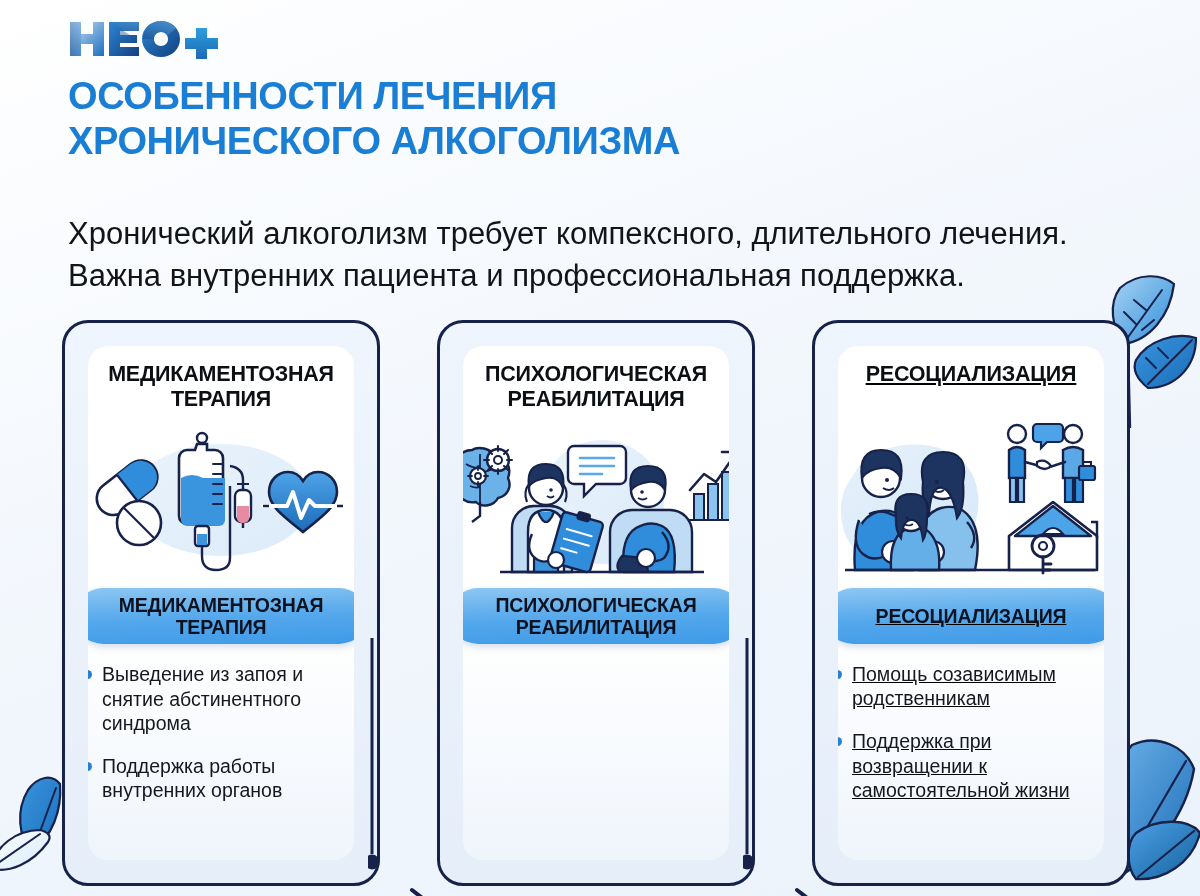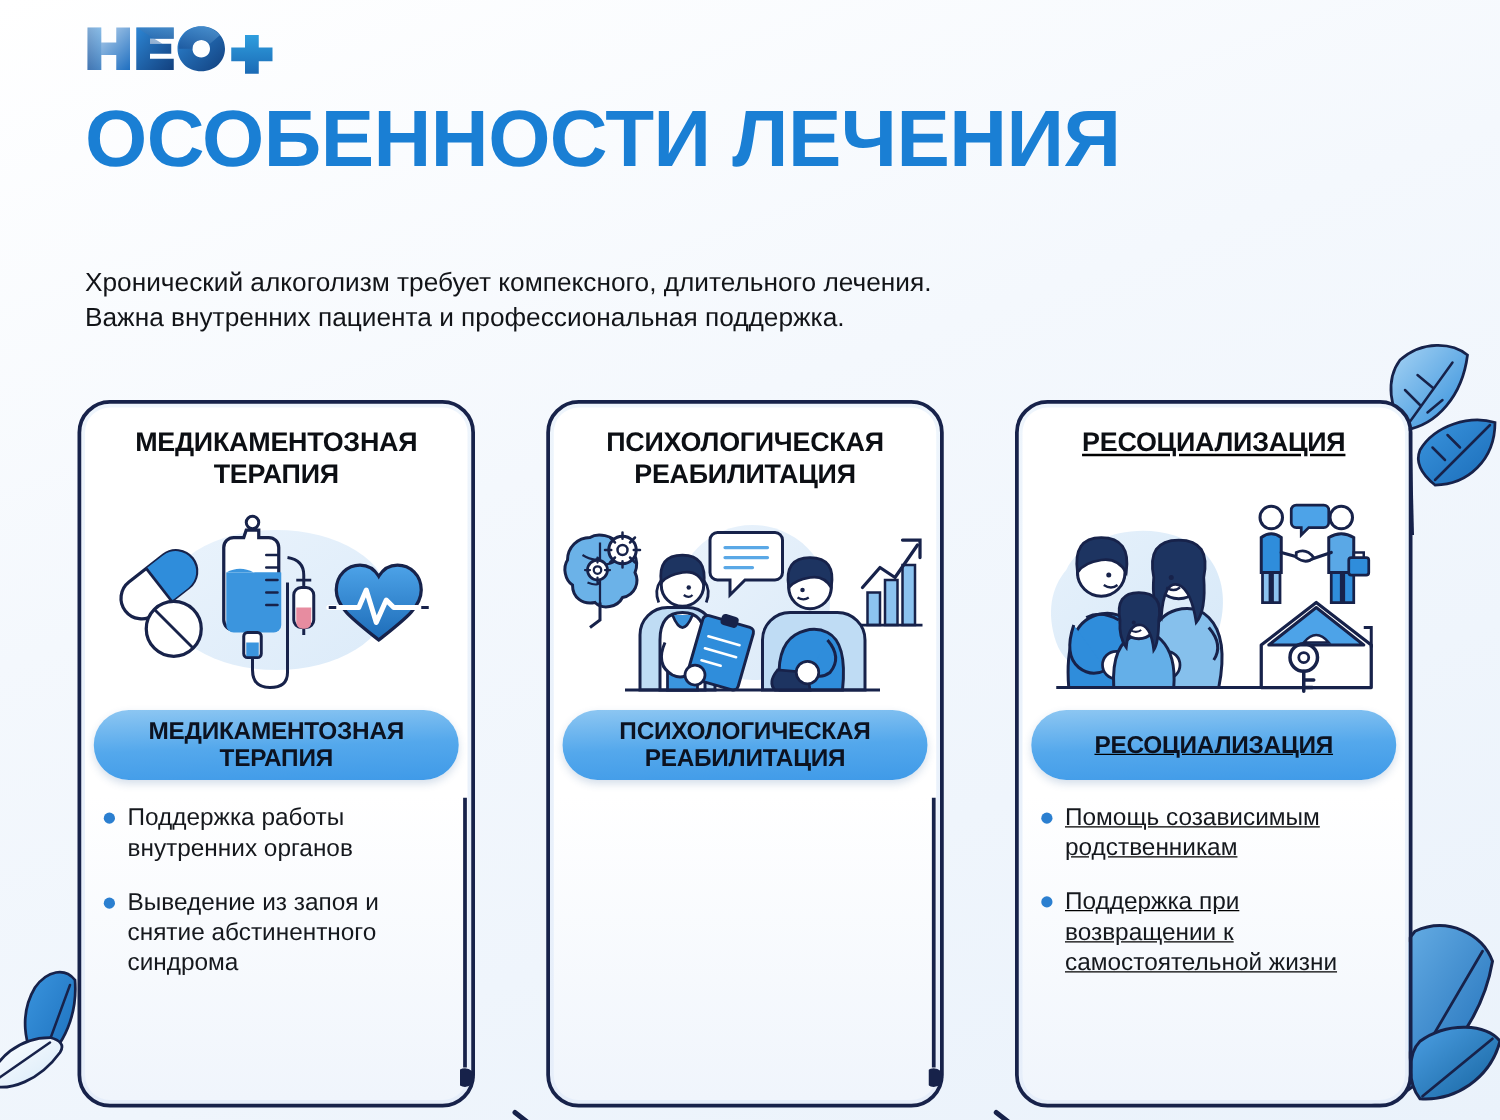--- a/index.html
+++ b/index.html
@@ -27,52 +27,52 @@
     position: absolute;
     left: 68px; top: 16px;
     width: 170px; height: 46px;
   }
 
   .title {
     position: absolute;
     left: 68px; top: 74px;
     width: 1080px;
     color: #1a7fd4;
-    font-size: 64px;
+    font-size: 38px;
     font-weight: bold;
     line-height: 1.18;
     letter-spacing: -0.4px;
   }
 
   .subtitle {
     position: absolute;
     left: 68px; top: 213px;
     width: 1060px;
     color: #121418;
-    font-size: 21px;
+    font-size: 31px;
     line-height: 1.34;
   }
   .subtitle b { font-weight: normal; }
 
   
   .cards {
     position: absolute;
     left: 0; top: 320px;
     width: 1200px; height: 576px;
   }
 
   .card {
     position: absolute;
     top: 0;
     width: 318px;
     height: 566px;
     border: 3px solid #17224a;
     border-radius: 26px;
     background: linear-gradient(180deg, #eef5fc 0%, #e6eefa 100%);
-    padding: 3px;
+    padding: 23px;
   }
   .card-1 { left: 62px; }
   .card-2 { left: 437px; }
   .card-3 { left: 812px; text-decoration: underline; }
 
   .card-inner {
     width: 100%;
     height: 100%;
     border-radius: 20px;
     background: linear-gradient(180deg, #ffffff 0%, #ffffff 56%, #f0f5fc 100%);
@@ -191,20 +191,21 @@
 
     <path d="M93 5 c11 0 19 8 19 18 s-8 18 -19 18 -19-8 -19-18 S82 5 93 5 Z M93 16 c-4 0 -7 3 -7 7 s3 7 7 7 7-3 7-7 -3-7-7-7 Z" fill="url(#lgC)"></path>
     <path d="M93 5 c6 0 11 3 15 7 l-8 7 c-2-2 -4-3 -7-3 -4 0 -7 3 -7 7 h-11 C75 13 83 5 93 5 Z" fill="url(#lgB)" opacity=".6"></path>
 
     <path d="M128 12 h11 v10 h11 v11 h-11 v10 h-11 V33 h-11 V22 h11 Z" fill="url(#lgD)"></path>
   </svg>
 </div>
 
 <h1 class="title">
   <span>ОСОБЕННОСТИ ЛЕЧЕНИЯ</span><br>
+  <span>ХРОНИЧЕСКОГО АЛКОГОЛИЗМА</span>
 </h1>
 
 <p class="subtitle">
   <span>Хронический алкоголизм требует компексного, длительного лечения.</span><br>
   <span>Важна внутренних пациента и професси</span><b>ональная</b><span> поддержка.</span>
 </p>
 
 <div class="deco deco-tr">
   <svg viewBox="0 0 150 160" width="150" height="160">
     <defs>
@@ -325,22 +326,22 @@
         <g transform="translate(196,54)">
           <path d="M36 62 C16 46 2 36 2 22 C2 10 11 2 21 2 C28 2 33 6 36 11 C39 6 44 2 51 2 C61 2 70 10 70 22 C70 36 56 46 36 62 Z" fill="url(#hrt)" stroke="#17224a" stroke-width="2.6"></path>
           <path d="M-4 36 H20 L26 22 L34 48 L42 30 L48 36 H76" stroke="#ffffff" stroke-width="4" fill="none" stroke-linejoin="round" stroke-linecap="round"></path>
           <path d="M-4 36 H2 M70 36 H76" stroke="#17224a" stroke-width="2.4"></path>
         </g>
       </svg>
 
       <div class="badge">МЕДИКАМЕНТОЗНАЯ ТЕРАПИЯ</div>
 
       <div class="bullets">
+        <div class="bullet">Выведение из запоя и снятие абстинентного синдрома</div>
         <div class="bullet">Поддержка работы внутренних органов</div>
-        <div class="bullet">Выведение из запоя и снятие абстинентного синдрома</div>
       </div>
     </div>
   </div>
 
   <div class="card card-2">
     <div class="card-inner">
       <div class="card-title">ПСИХОЛОГИЧЕСКАЯ РЕАБИЛИТАЦИЯ</div>
 
       <svg class="card-art" viewBox="0 0 300 168">
         <defs>

